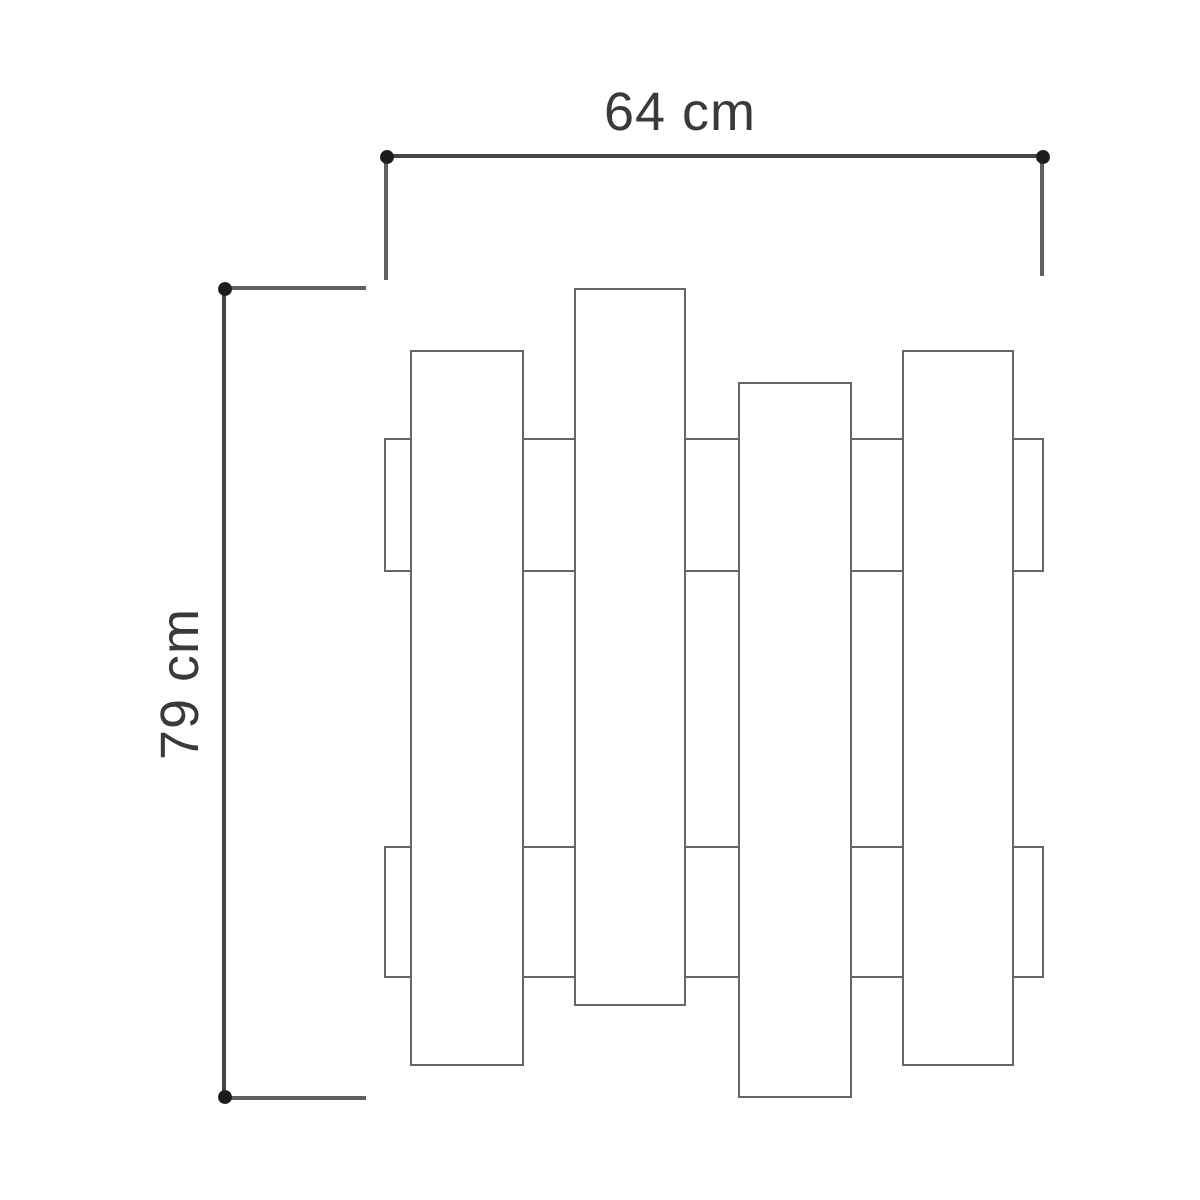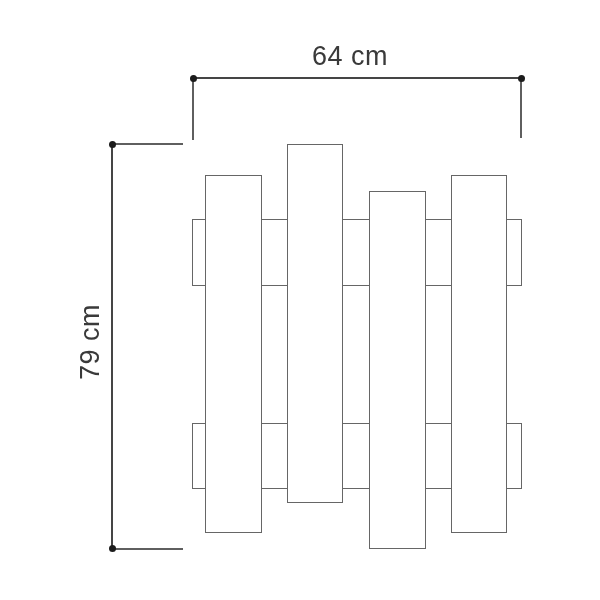--- a/index.html
+++ b/index.html
@@ -70,21 +70,21 @@
     text-align:center;
     white-space:nowrap;
     line-height:32px;
   }
   
   .dim-width-line{ left:193px; top:77px;  width:328px; }
   .dim-width-ext-left{  left:192px; top:78px; height:62px; }
   .dim-width-ext-right{ left:520px; top:78px; height:60px; }
   .dim-width-dot-left{  left:190px; top:75px; }
   .dim-width-dot-right{ left:518px; top:75px; }
-  .dim-width-label{ left:250px; top:40px; width:200px; }
+  .dim-width-label{ left:240px; top:40px; width:200px; }
   
   .dim-height-line{ left:111px; top:144px; height:405px; }
   .dim-height-ext-top{    left:112px; top:143px; width:71px; }
   .dim-height-ext-bottom{ left:112px; top:548px; width:71px; }
   .dim-height-dot-top{    left:109px; top:141px; }
   .dim-height-dot-bottom{ left:109px; top:545px; }
   .dim-height-label{
     left:-10px; top:326px; width:200px; height:32px;
     transform:rotate(-90deg);
   }

